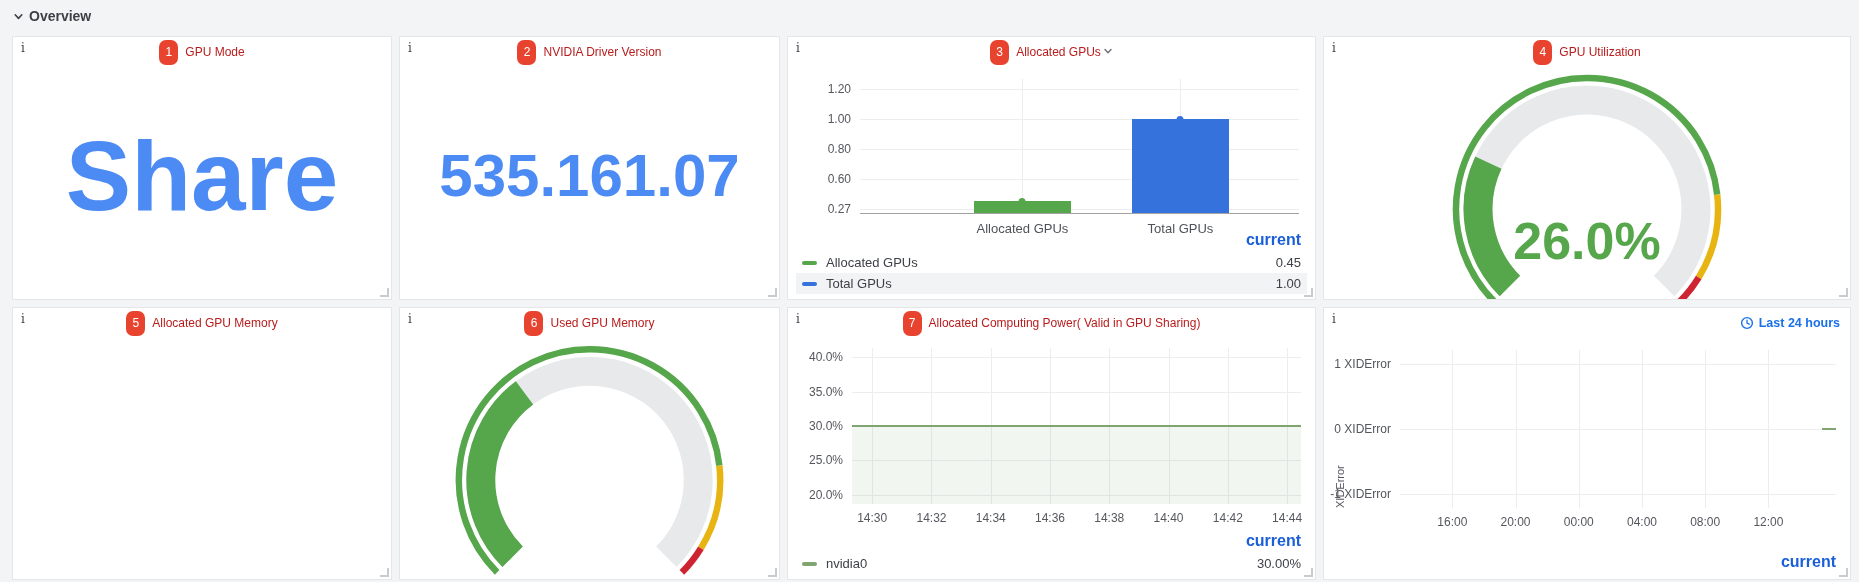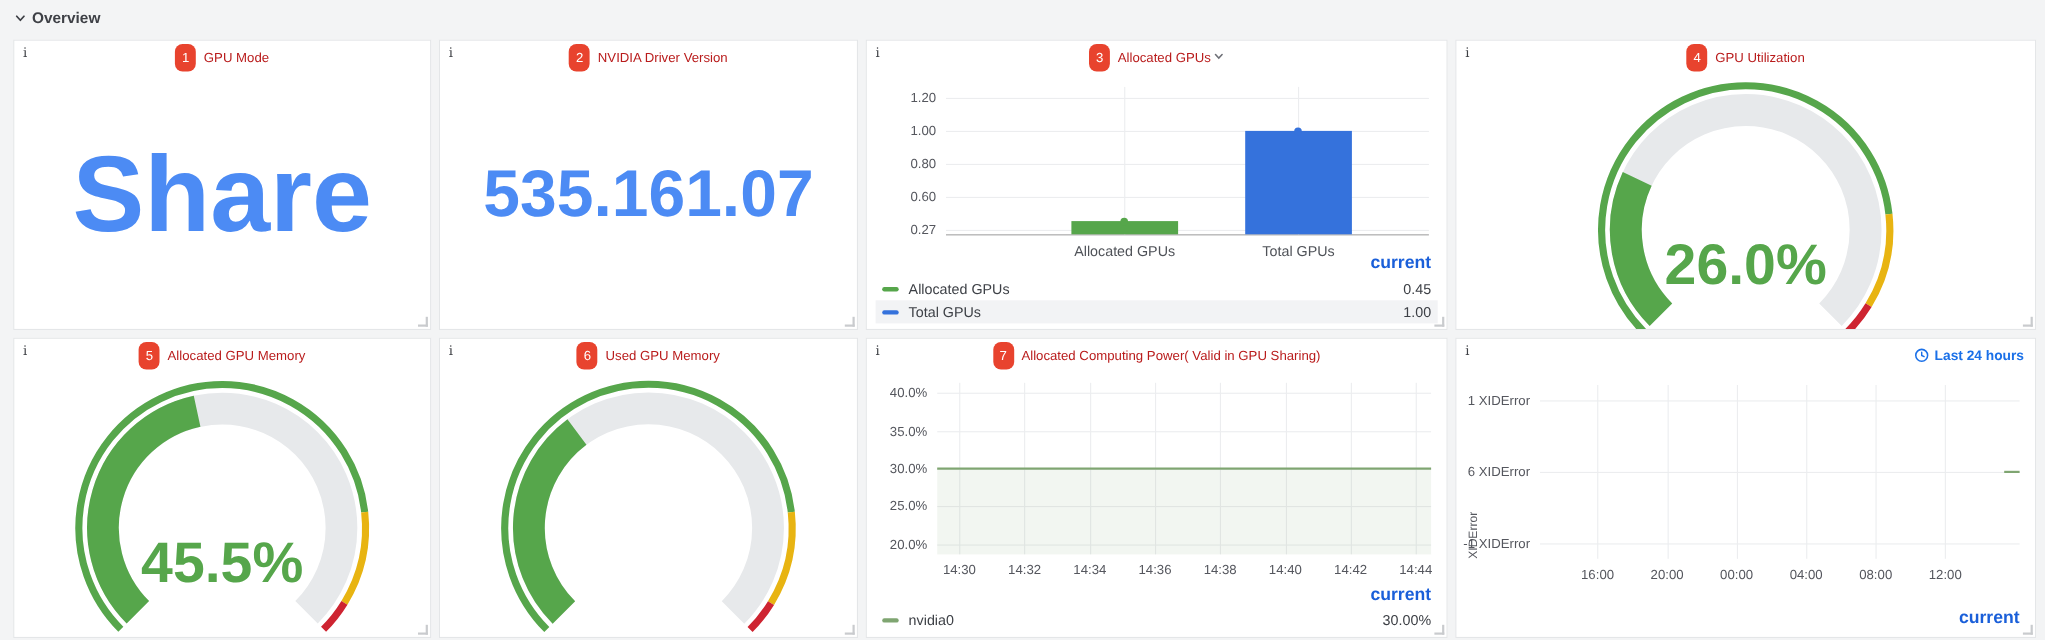--- a/index.html
+++ b/index.html
@@ -204,31 +204,20 @@
     <div class="gauge-value">26.0%</div>
   </div>
   <span class="resize-handle"></span>
 </div>
 
 <div class="panel" style="left:12px;top:307px;width:380px;height:273px">
   <span class="info-icon">i</span>
   <div class="panel-header">
     <span class="badge">5</span>
     <span class="panel-title">Allocated GPU Memory</span>
-  </div>
-  <div class="gauge-wrap">
-    <svg width="380" height="236" viewBox="0 0 380 236">
-        <path d="M 112.93 213.07 A 109 109 0 1 1 267.07 213.07" fill="none" stroke="#E7E9EB" stroke-width="29"></path>
-        <path d="M 112.93 213.07 A 109 109 0 0 1 167.06 29.44" fill="none" stroke="#56A64B" stroke-width="29"></path>
-        <path d="M 101.26 224.74 A 125.5 125.5 0 1 1 278.74 224.74" fill="none" stroke="#FFFFFF" stroke-width="2.5"></path>
-        <path d="M 97.37 228.63 A 131 131 0 1 1 320.21 121.62" fill="none" stroke="#56A64B" stroke-width="6.5"></path>
-        <path d="M 320.21 121.62 A 131 131 0 0 1 301.70 204.45" fill="none" stroke="#E8B412" stroke-width="6.5"></path>
-        <path d="M 301.70 204.45 A 131 131 0 0 1 282.63 228.63" fill="none" stroke="#CE2431" stroke-width="6.5"></path>
-      </svg>
-    <div class="gauge-value">45.5%</div>
   </div>
   <span class="resize-handle"></span>
 </div>
 
 <div class="panel" style="left:399px;top:307px;width:381px;height:273px">
   <span class="info-icon">i</span>
   <div class="panel-header">
     <span class="badge">6</span>
     <span class="panel-title">Used GPU Memory</span>
   </div>
@@ -308,21 +297,21 @@
     <div class="hgrid" style="top:9%"></div>
     <div class="hgrid" style="top:50%"></div>
     <div class="hgrid" style="top:91%"></div>
     <div class="vgrid" style="left:12%"></div>
     <div class="vgrid" style="left:26.5%"></div>
     <div class="vgrid" style="left:41%"></div>
     <div class="vgrid" style="left:55.5%"></div>
     <div class="vgrid" style="left:70%"></div>
     <div class="vgrid" style="left:84.5%"></div>
     <span class="ytick" style="top:9%">1 XIDError</span>
-    <span class="ytick" style="top:50%">6 XIDError</span>
+    <span class="ytick" style="top:50%">0 XIDError</span>
     <span class="ytick" style="top:91%">-1 XIDError</span>
     <div class="xid-segment"></div>
     <span class="xtick" style="left:12%">16:00</span>
     <span class="xtick" style="left:26.5%">20:00</span>
     <span class="xtick" style="left:41%">00:00</span>
     <span class="xtick" style="left:55.5%">04:00</span>
     <span class="xtick" style="left:70%">08:00</span>
     <span class="xtick" style="left:84.5%">12:00</span>
   </div>
   <div class="legend">

